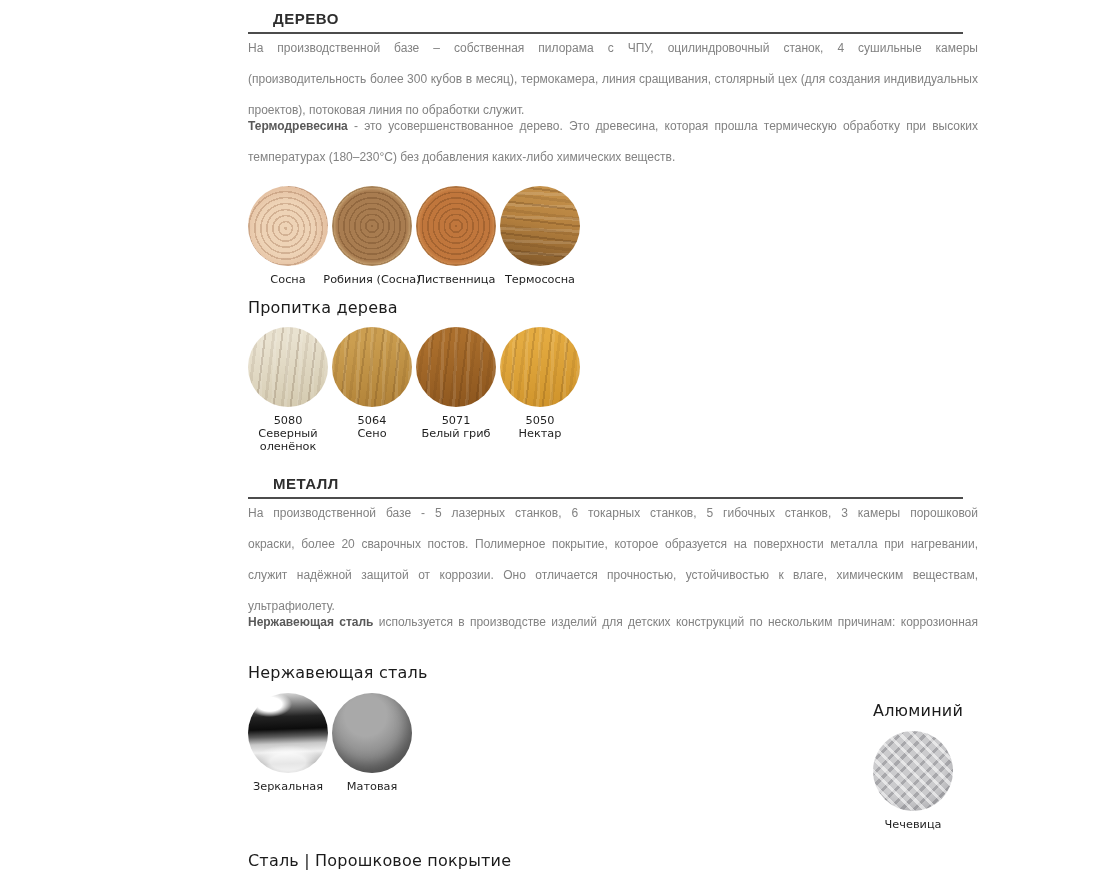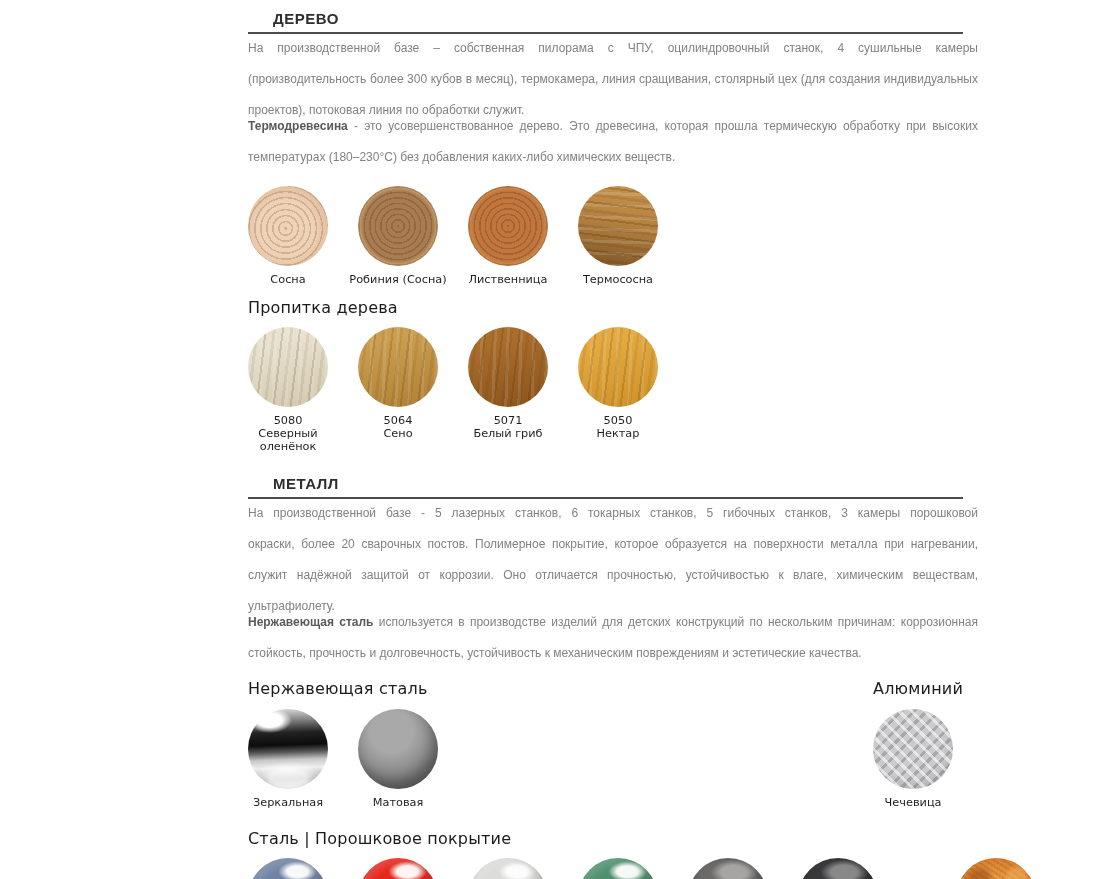--- a/index.html
+++ b/index.html
@@ -11,23 +11,23 @@
     letter-spacing:.5px;margin-left:25px; }
   .rule { width:715px; height:2px; background:var(--rule,#4c4c4c); margin-top:5px; }
 
   .para { margin-top:7px; font-size:12px; line-height:15.6px; color:var(--body,#828282); }
   .jline { text-align:justify; }
   .jline::after { content:""; display:inline-block; width:100%; height:0; }
   .para strong { color:var(--boldtxt,#595959); font-weight:bold; }
 
   .subheading { font-family:"DejaVu Sans", sans-serif; font-size:16px;
     color:var(--subheading,#1b1b1b); letter-spacing:.2px; }
-  .subheading.right { text-align:right; }
-
-  .srow { display:flex; gap:30px; }
+  .subheading.right { text-align:right;margin-top:38px; }
+
+  .srow { display:flex; gap:4px; }
   .cell { width:80px; display:flex; flex-direction:column; align-items:center; }
   .circle { width:80px; height:80px; border-radius:50%; flex:none; }
 
   .cap { margin-top:7px; font-family:"DejaVu Sans", sans-serif; font-size:11.3px;
     line-height:13px; color:var(--label,#1f1f1f); text-align:center; }
   .nowrap { white-space:nowrap; }
   .wide { width:92px; }
 
   
   .rings { background:
@@ -164,21 +164,20 @@
 
   <div class="section-title gap-metal">МЕТАЛЛ</div>
   <div class="rule"></div>
 
   <div class="para">
     <div class="jline">На производственной базе - 5 лазерных станков, 6 токарных станков, 5 гибочных станков, 3 камеры порошковой</div>
     <div class="jline">окраски, более 20 сварочных постов. Полимерное покрытие, которое образуется на поверхности металла при нагревании,</div>
     <div class="jline">служит надёжной защитой от коррозии. Оно отличается прочностью, устойчивостью к влаге, химическим веществам,</div>
     <div>ультрафиолету.</div>
     <div class="jline"><strong>Нержавеющая сталь</strong><span> используется в производстве изделий для детских конструкций по нескольким причинам: коррозионная</span></div>
-    <div>стойкость, прочность и долговечность, устойчивость к механическим повреждениям и эстетические качества.</div>
   </div>
 
   <div class="dualrow">
     <div>
       <div class="subheading">Нержавеющая сталь</div>
       <div class="srow">
         <div class="cell">
           <div class="circle chrome" style="--c1: #f2f2f2; --c2: #1c1c1c;"></div>
           <div class="cap nowrap">Зеркальная</div>
         </div>

